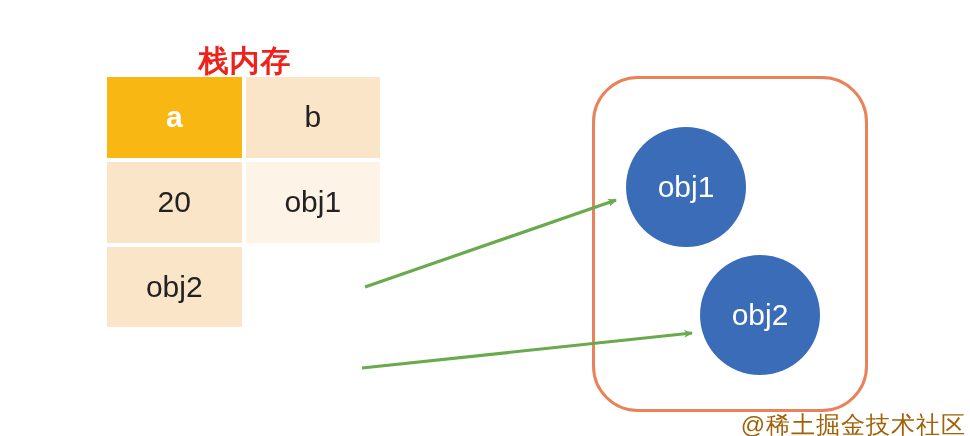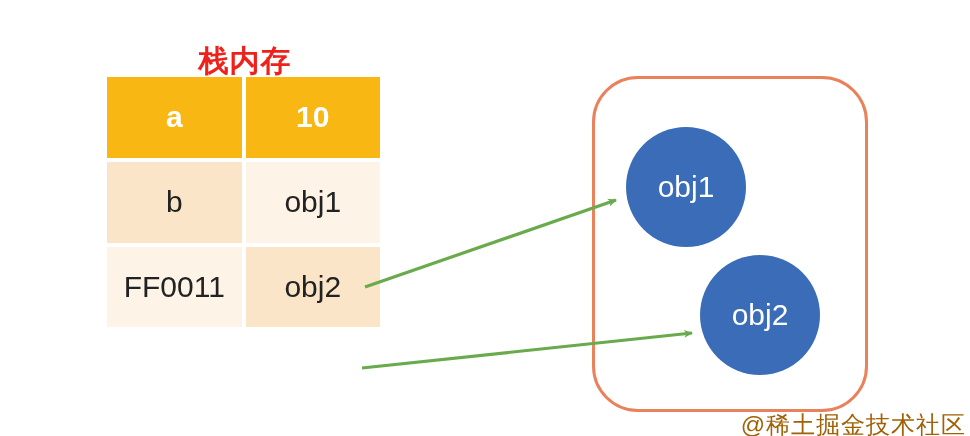--- a/index.html
+++ b/index.html
@@ -102,26 +102,25 @@
 </style>
 </head>
 <body>
 
 <div class="canvas">
 
   <div class="section-title stack-title">栈内存</div>
 
   <div class="stack-table">
     <div class="cell header">a</div>
-    <div class="cell header">10</div>
 
     <div class="cell band-a">b</div>
+    <div class="cell band-a">20</div>
 
     <div class="cell band-b">obj1</div>
-    <div class="cell band-b">FF0011</div>
 
     <div class="cell band-a">obj2</div>
   </div>
 
   <div class="heap-box"></div>
 
   <div class="heap-circle heap-obj1">
     <span>obj1</span>
   </div>
   <div class="heap-circle heap-obj2">

